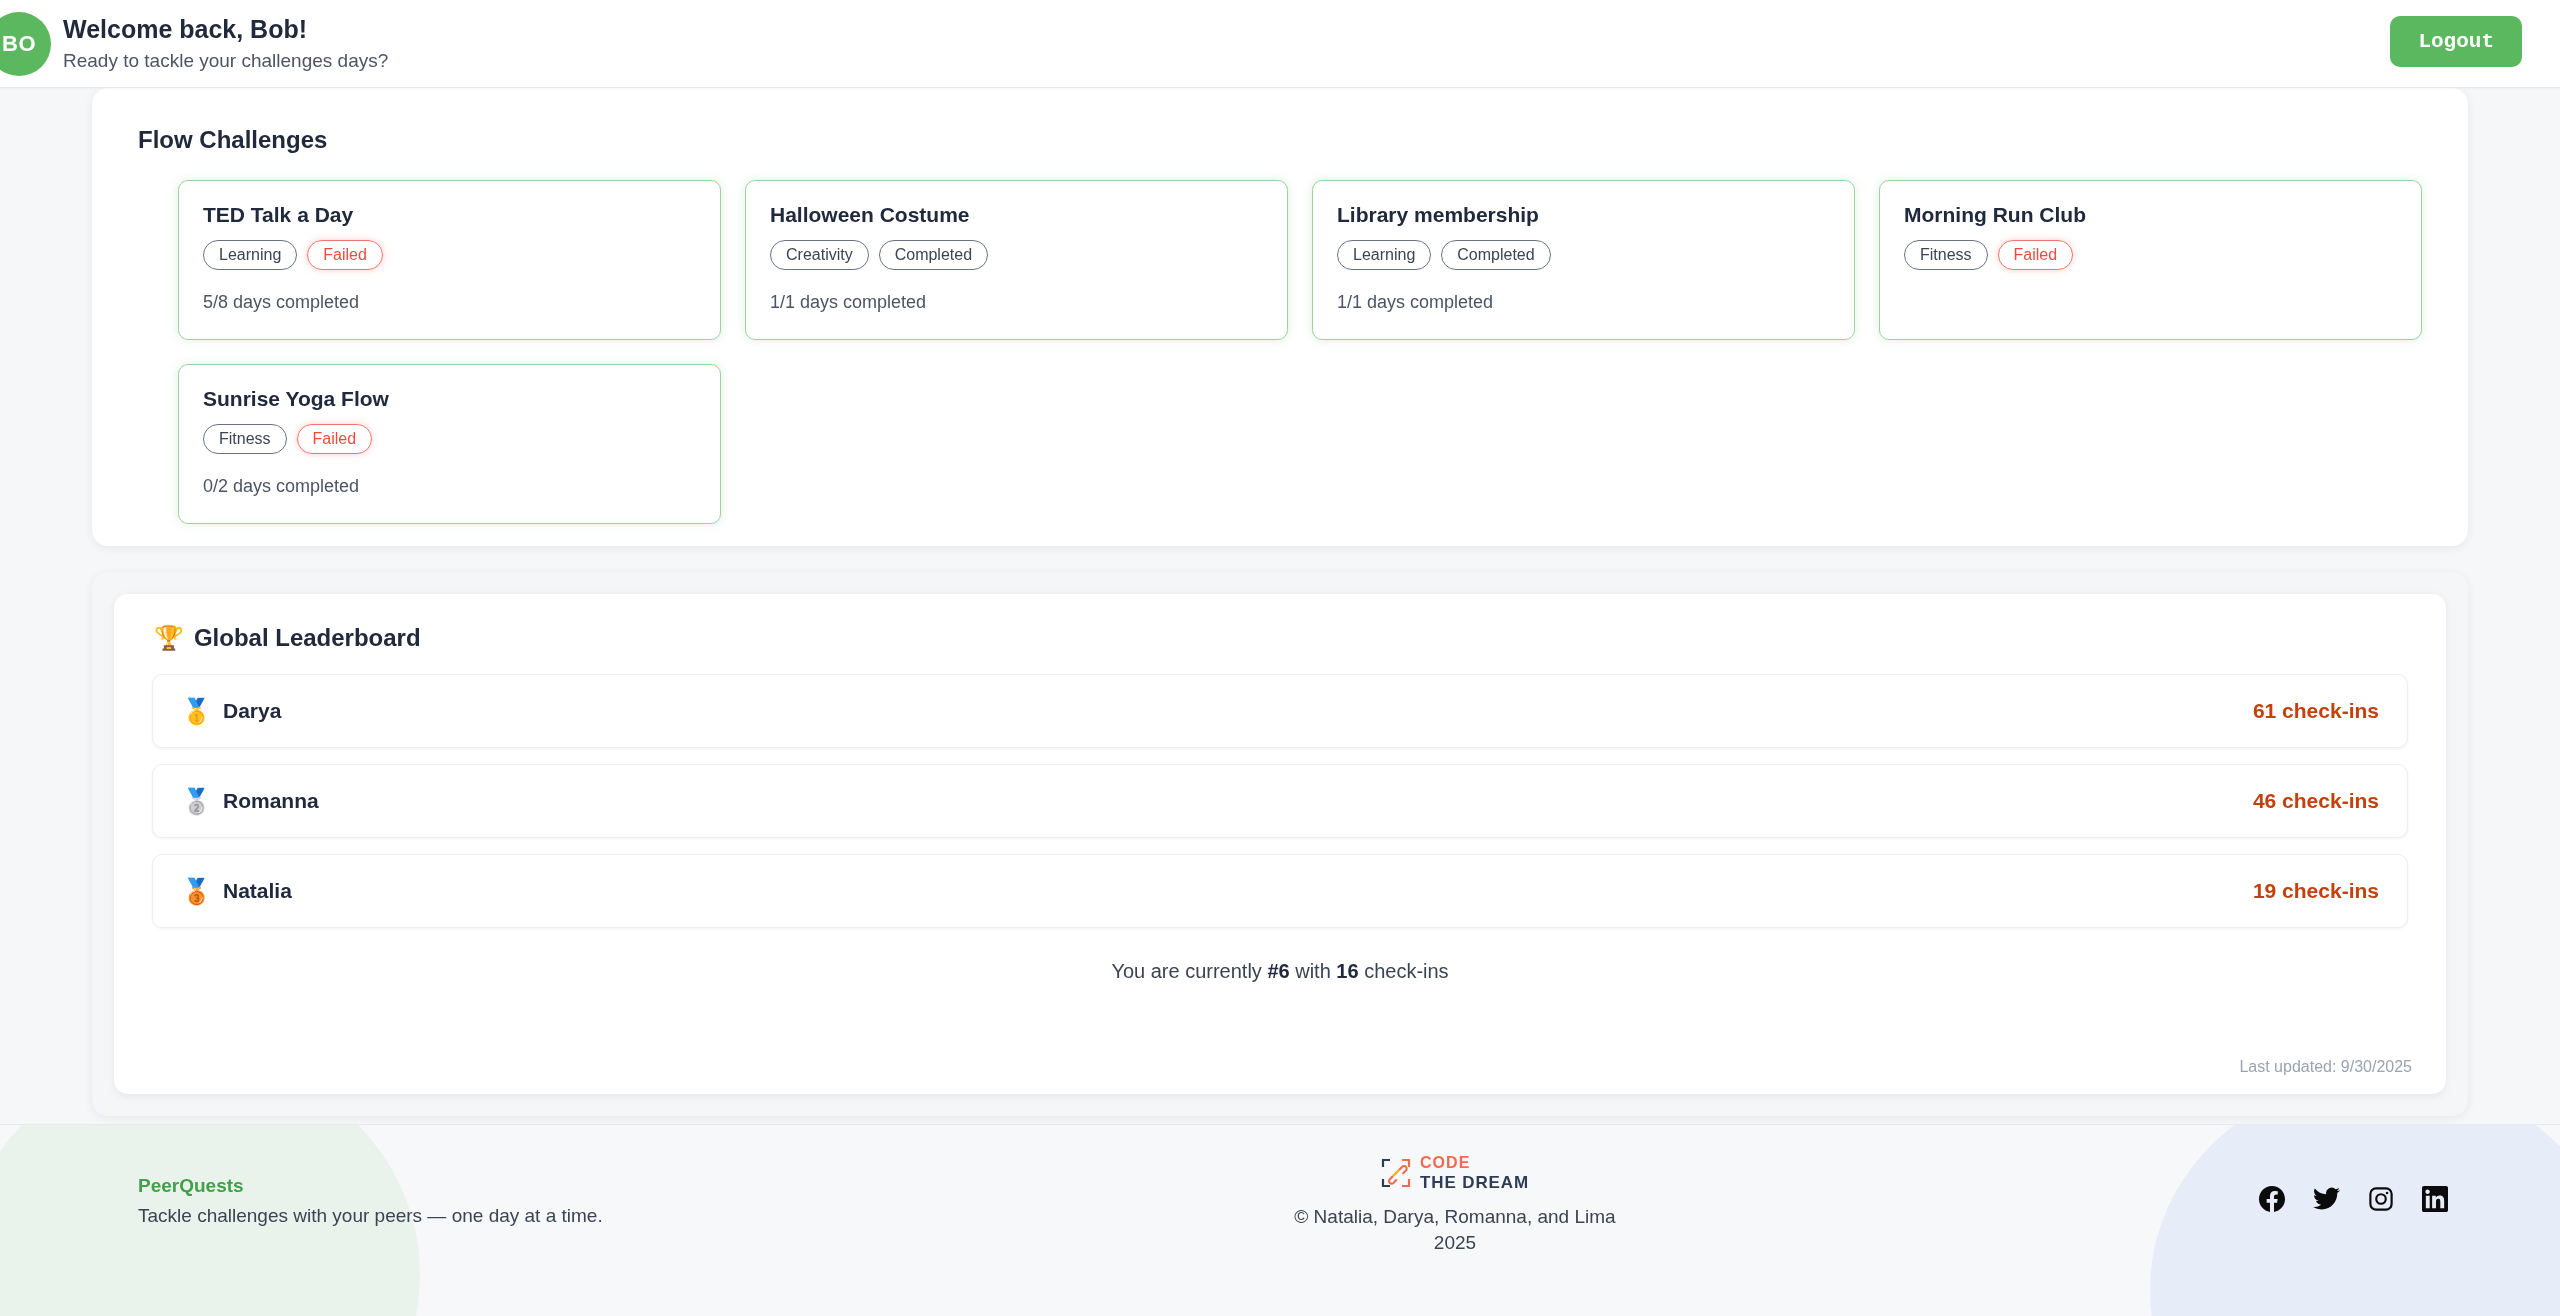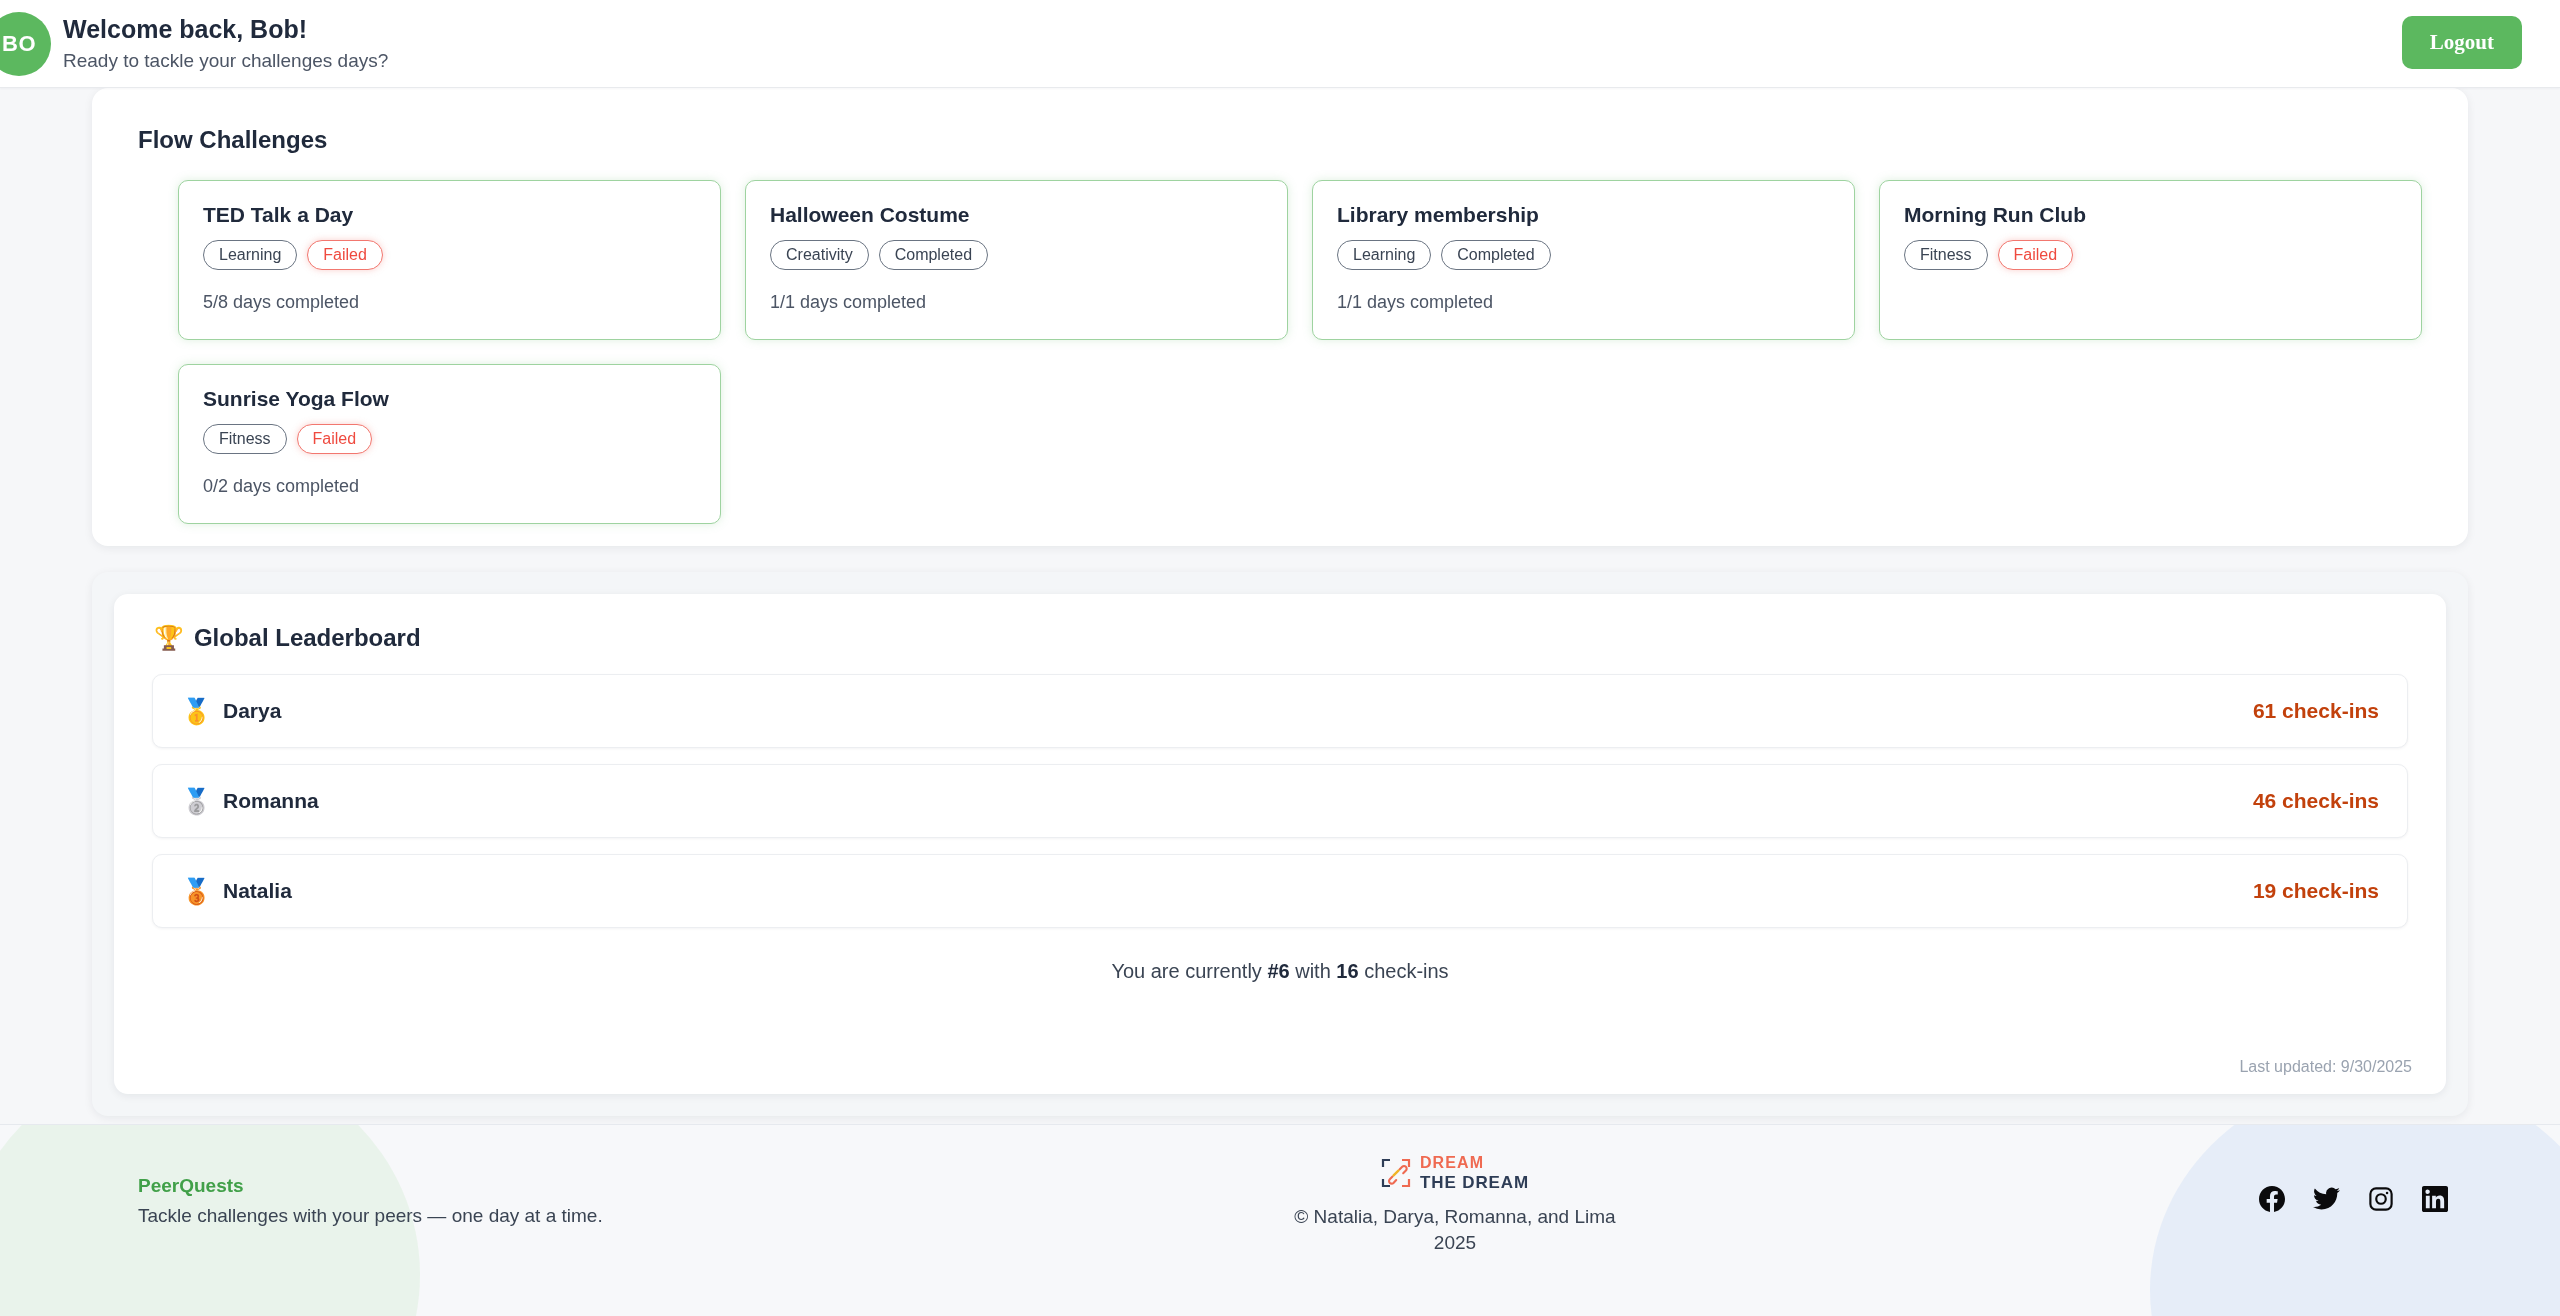--- a/index.html
+++ b/index.html
@@ -30,21 +30,21 @@
     margin-left: -13px; flex: 0 0 auto;
   }
   .welcome-block { margin-left: 12px; }
   .welcome-title { font-size: 25px; font-weight: bold; color: #202a3c; line-height: 1.15; }
   .welcome-sub { font-size: 19px; color: #4c5565; margin-top: 6px; }
   .logout-btn {
     position: absolute; right: 38px; top: 16px;
     background: #5cb85f; color: #fff; border: none;
     font-size: 21px; font-weight: bold;
     padding: 14px 28px; border-radius: 10px; cursor: pointer;
-    font-family: Liberation Serif, serif;
+    font-family: Liberation Mono, monospace;
   }
 
   
   .shell {
     position: absolute; left: 92px; width: 2376px;
     background: #ffffff;
     border-radius: 16px;
     box-shadow: 0 2px 10px rgba(16,24,40,.07);
   }
   #past-shell { top: 88px; height: 458px; }
@@ -258,21 +258,21 @@
           <svg width="30" height="30" viewBox="0 0 30 30">
             <path d="M9 2 H2 V9" fill="none" stroke="#2e3d56" stroke-width="2.2"></path>
             <path d="M2 21 V28 H9" fill="none" stroke="#2e3d56" stroke-width="2.2"></path>
             <path d="M21 2 H28 V9" fill="none" stroke="#ef6a51" stroke-width="2.2"></path>
             <path d="M28 21 V28 H21" fill="none" stroke="#ef6a51" stroke-width="2.2"></path>
             <path d="M11.5 18.5 L8.8 21.2 a2.6 2.6 0 1 0 3.7 3.7 L15.2 22" fill="none" stroke="#ef6a51" stroke-width="2.1" stroke-linecap="round"></path>
             <path d="M18.5 11.5 L21.2 8.8 a2.6 2.6 0 1 1 3.7 3.7 L22.2 15.2" fill="none" stroke="#ef6a51" stroke-width="2.1" stroke-linecap="round"></path>
             <path d="M12.6 17.4 L17.4 12.6" fill="none" stroke="#f0b429" stroke-width="2.4" stroke-linecap="round"></path>
           </svg>
           <div class="ctd-words">
-            <div class="ctd-code">DREAM</div>
+            <div class="ctd-code">CODE</div>
             <div class="ctd-dream">THE DREAM</div>
           </div>
         </div>
         <div class="f-copy">
           <span>© Natalia, Darya, Romanna, and Lima</span><br>
           <span>2025</span>
         </div>
       </div>
 
       <div class="f-social">

